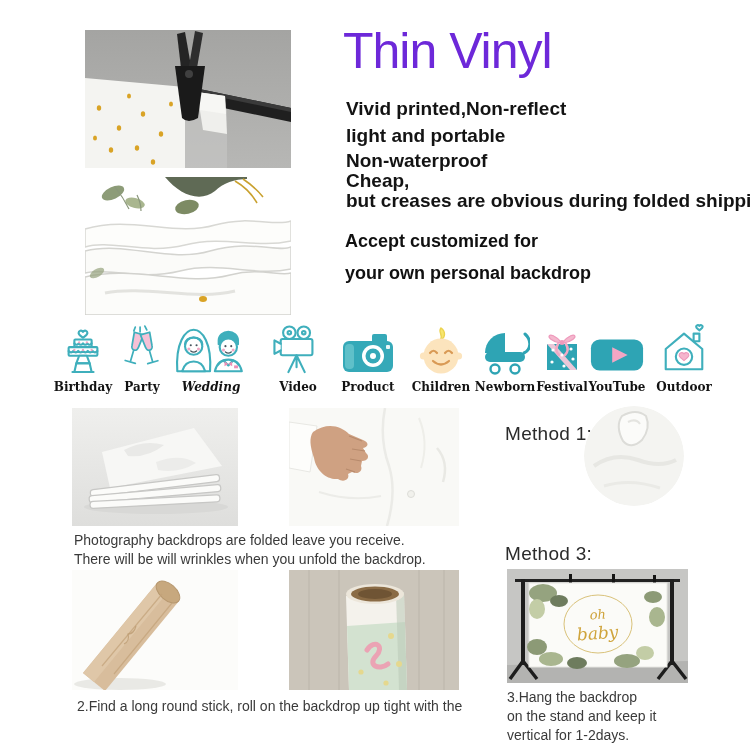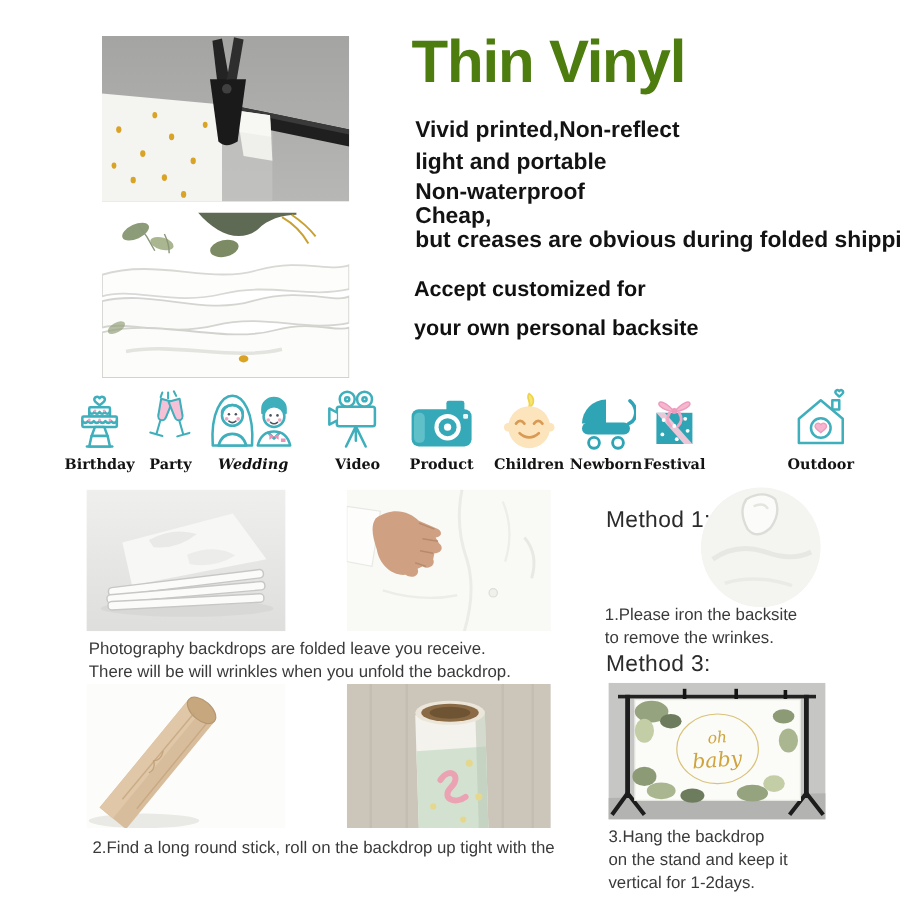--- a/index.html
+++ b/index.html
@@ -1,21 +1,21 @@
 <!DOCTYPE html>
 <html><head>
 <meta charset="utf-8">
 <style>
   html,body{margin:0;padding:0;background:#fff;}
   .canvas{position:relative;width:750px;height:750px;background:#ffffff;overflow:hidden;
           font-family:"Liberation Sans",sans-serif;color:#161616;}
   .abs{position:absolute;}
 
   
-  .title{left:343px;top:22px;font-size:50px;font-weight:bold;letter-spacing:-1px;color:#4d7c0f;}
+  .title{left:343px;top:22px;font-size:50px;font-weight:normal;letter-spacing:-1px;color:#6d28d9;}
   .feat{left:346px;font-size:19px;font-weight:bold;color:#131313;white-space:nowrap;}
   .accept{left:345px;font-size:18px;font-weight:bold;color:#101010;white-space:nowrap;}
 
   
   .cat{position:absolute;top:320px;width:84px;height:74px;display:flex;flex-direction:column;
        justify-content:flex-end;align-items:center;}
   .cat .lbl{margin-top:4px;font-family:"DejaVu Serif",serif;font-weight:bold;font-size:12px;color:#131313;}
 
   
   .ph{position:absolute;display:block;}
@@ -80,21 +80,21 @@
     <ellipse cx="118" cy="122" rx="4" ry="3" fill="#d9a326"></ellipse>
   </svg>
 
   <div class="abs title">Thin Vinyl</div>
   <div class="abs feat" style="top:98px;">Vivid printed,Non-reflect</div>
   <div class="abs feat" style="top:125px;">light and portable</div>
   <div class="abs feat" style="top:150px;">Non-waterproof</div>
   <div class="abs feat" style="top:170px;">Cheap,</div>
   <div class="abs feat" style="top:190px;">but creases are obvious during folded shipping</div>
   <div class="abs accept" style="top:231px;">Accept customized for</div>
-  <div class="abs accept" style="top:263px;">your own personal backsite</div>
+  <div class="abs accept" style="top:263px;">your own personal backdrop</div>
 
   <div class="cat" style="left:41px;">
     <svg width="46" height="52" viewBox="0 0 48 54">
       <g stroke="#3fafbc" stroke-width="2.2" fill="#fff" stroke-linecap="round" stroke-linejoin="round">
         <path d="M24,8 c-1.6,-2.2 -4.6,-1 -4.6,1.2 c0,1.9 2.6,3.4 4.6,5 c2,-1.6 4.6,-3.1 4.6,-5 c0,-2.2 -3,-3.4 -4.6,-1.2 z"></path>
         <rect x="15" y="16" width="18" height="8" rx="1"></rect>
         <path d="M15,20 q2.25,3 4.5,0 q2.25,3 4.5,0 q2.25,3 4.5,0 q2.25,3 4.5,0" fill="none"></path>
         <rect x="9" y="24" width="30" height="9" rx="1"></rect>
         <path d="M9,28 q2.5,3 5,0 q2.5,3 5,0 q2.5,3 5,0 q2.5,3 5,0 q2.5,3 5,0 q2.5,3 5,0" fill="none"></path>
         <path d="M20,33 h8 l3,8 h-14 z"></path>
@@ -228,20 +228,27 @@
           <circle cx="36" cy="37" r="1.6"></circle>
       </g>
       <path d="M24,20 C12,6 5,17 23,21 Z" fill="#f4b7cd" stroke="#ee9abc" stroke-width="1.2"></path>
       <path d="M26,20 C38,6 45,17 27,21 Z" fill="#f4b7cd" stroke="#ee9abc" stroke-width="1.2"></path>
       <path d="M21,22 c-3,5 -2,8 1,11 M29,22 c3,5 2,8 -1,11" stroke="#f0a9c4" stroke-width="2.5" fill="none" stroke-linecap="round"></path>
       <circle cx="25" cy="20.5" r="2.5" fill="#ee9abc"></circle>
     </svg>
     <div class="lbl">Festival</div>
   </div>
 
+  <div class="cat" style="left:575px;">
+    <svg width="56" height="42" viewBox="0 0 58 42">
+      <rect x="2" y="5" width="54" height="32" rx="9" fill="#2ea4b4"></rect>
+      <polygon points="24,13 40,21 24,29" fill="#f2a6c4"></polygon>
+    </svg>
+    <div class="lbl">YouTube</div>
+  </div>
 
   <div class="cat" style="left:642px;">
     <svg width="50" height="54" viewBox="0 0 52 54">
       <g stroke="#3fafbc" stroke-width="2.2" fill="#fff" stroke-linecap="round" stroke-linejoin="round">
         <path d="M42,3 c-1.2,-1.6 -3.4,-0.8 -3.4,0.9 c0,1.4 1.9,2.5 3.4,3.7 c1.5,-1.2 3.4,-2.3 3.4,-3.7 c0,-1.7 -2.2,-2.5 -3.4,-0.9 z"></path>
         <rect x="36" y="11" width="6" height="8"></rect>
         <path d="M7,27 L26,11 L45,27 L45,48 L7,48 Z"></path>
         <circle cx="26" cy="35" r="8.5"></circle>
       </g>
       <path d="M26,32 c-1.8,-2.4 -5,-1 -5,1.4 c0,2 2.8,3.7 5,5.6 c2.2,-1.9 5,-3.6 5,-5.6 c0,-2.4 -3.2,-3.8 -5,-1.4 z" fill="#f5b5cd" stroke="#ee9abc" stroke-width="1.2"></path>
@@ -320,24 +327,20 @@
   <div class="mh" style="left:505px;top:423px;">Method 1:</div>
 
   <svg class="ph circ" style="left:584px;top:406px;" width="100" height="100" viewBox="0 0 100 100">
     <circle cx="50" cy="50" r="50" fill="#f4f4f1"></circle>
     <path d="M10,60 q20,-14 44,-6 q22,8 38,0" stroke="#e7e7e3" stroke-width="4" fill="none"></path>
     <path d="M20,80 q26,-8 56,2" stroke="#eaeae6" stroke-width="3" fill="none"></path>
     <path d="M38,10 Q52,2 62,10 Q67,22 58,34 Q47,44 39,35 Q31,20 38,10 Z" fill="#fbfbf9" stroke="#dcdcd8" stroke-width="2"></path>
     <path d="M44,16 q8,-4 12,2" stroke="#e4e4e0" stroke-width="2" fill="none"></path>
   </svg>
 
-  <div class="cap" style="left:504px;top:503px;">
-    <div>1.Please iron the backsite</div>
-    <div>to remove the wrinkes.</div>
-  </div>
 
   <div class="mh" style="left:505px;top:543px;">Method 3:</div>
 
   <svg class="ph" style="left:507px;top:569px;" width="181" height="114" viewBox="0 0 181 114">
     <rect width="181" height="114" fill="#c6c6c4"></rect>
     <polygon points="0,96 181,92 181,114 0,114" fill="#b3b3b1"></polygon>
     <rect x="8" y="10" width="165" height="3" fill="#222222"></rect>
     <g fill="#141414">
       <rect x="62" y="5" width="3" height="10"></rect>
         <rect x="105" y="5" width="3" height="10"></rect>

